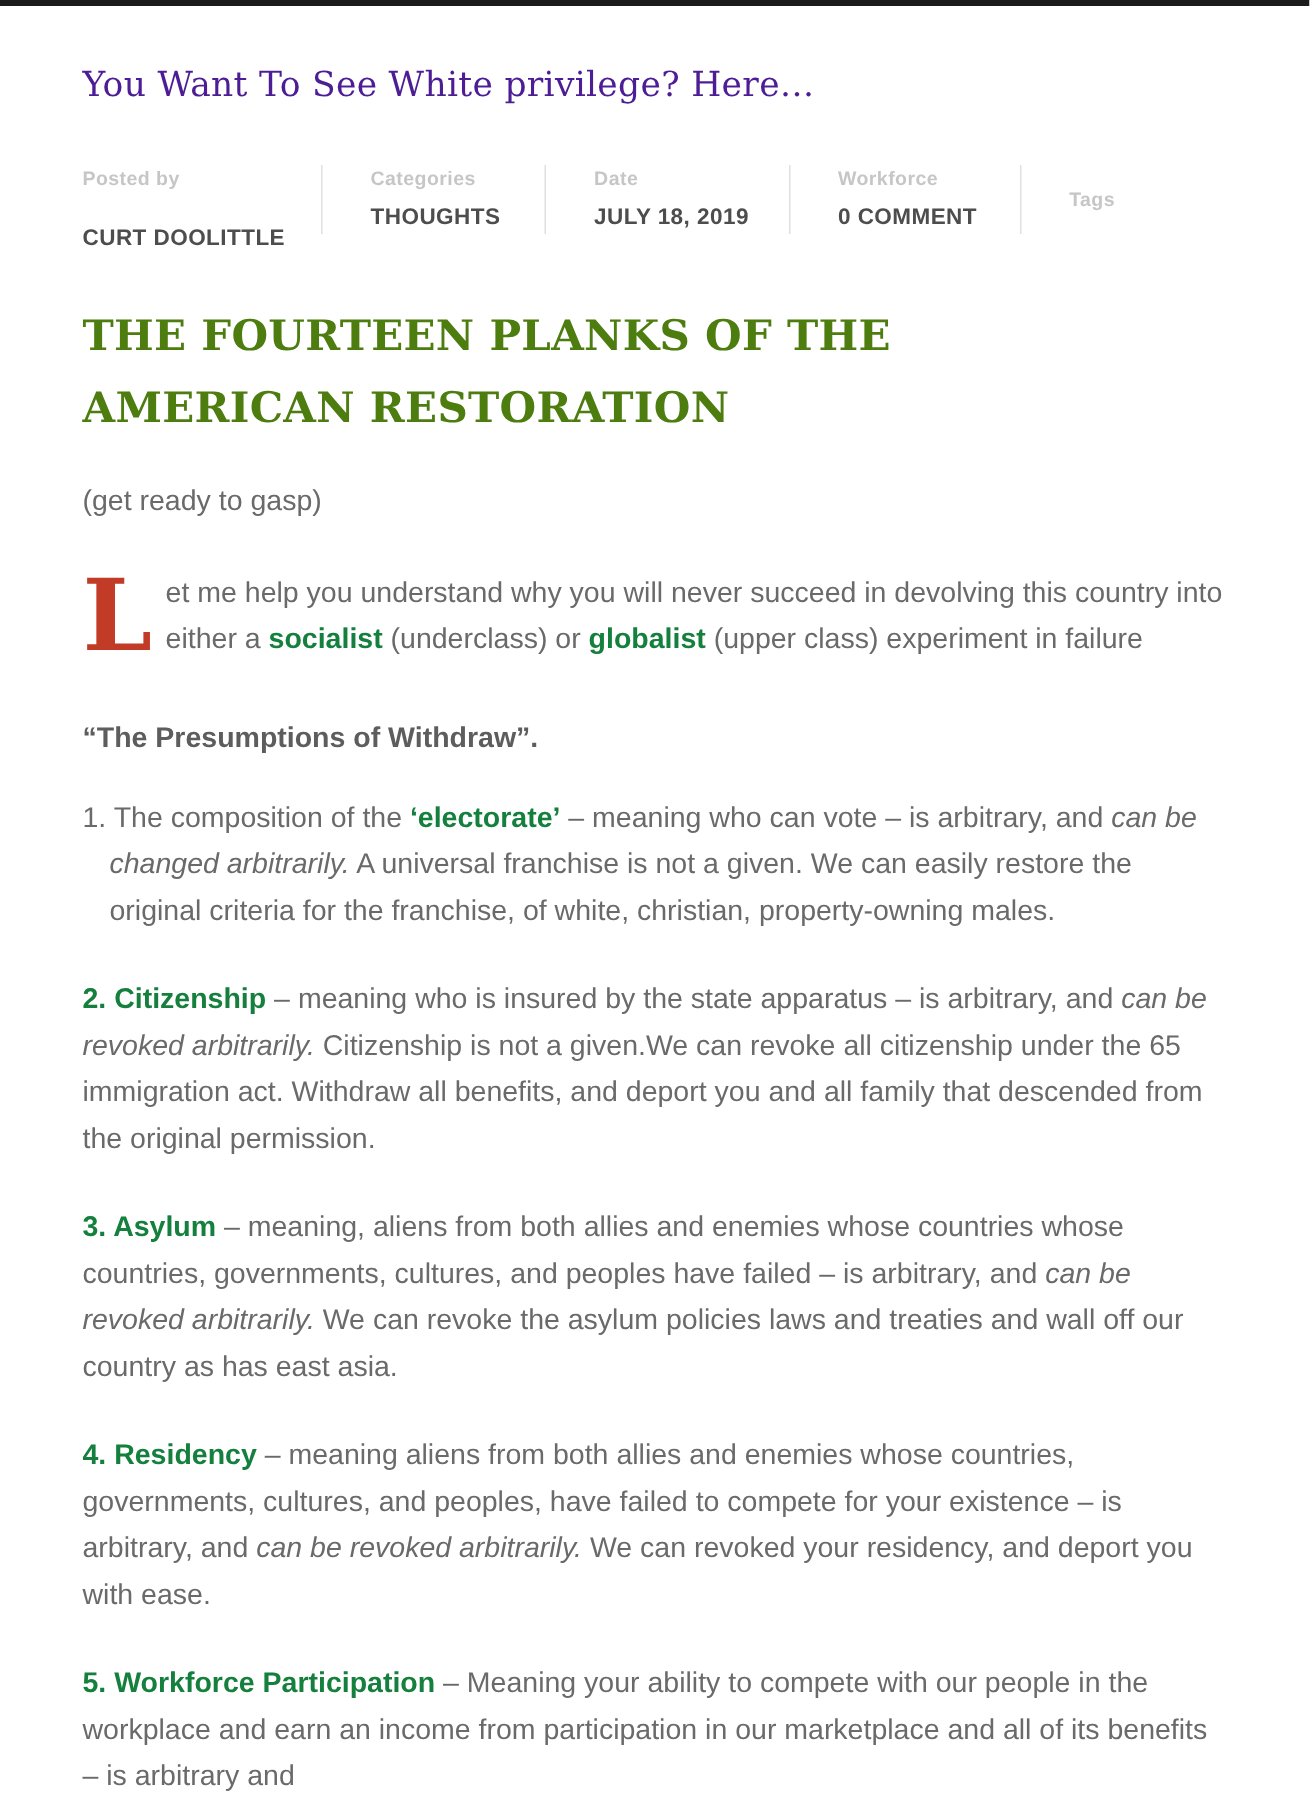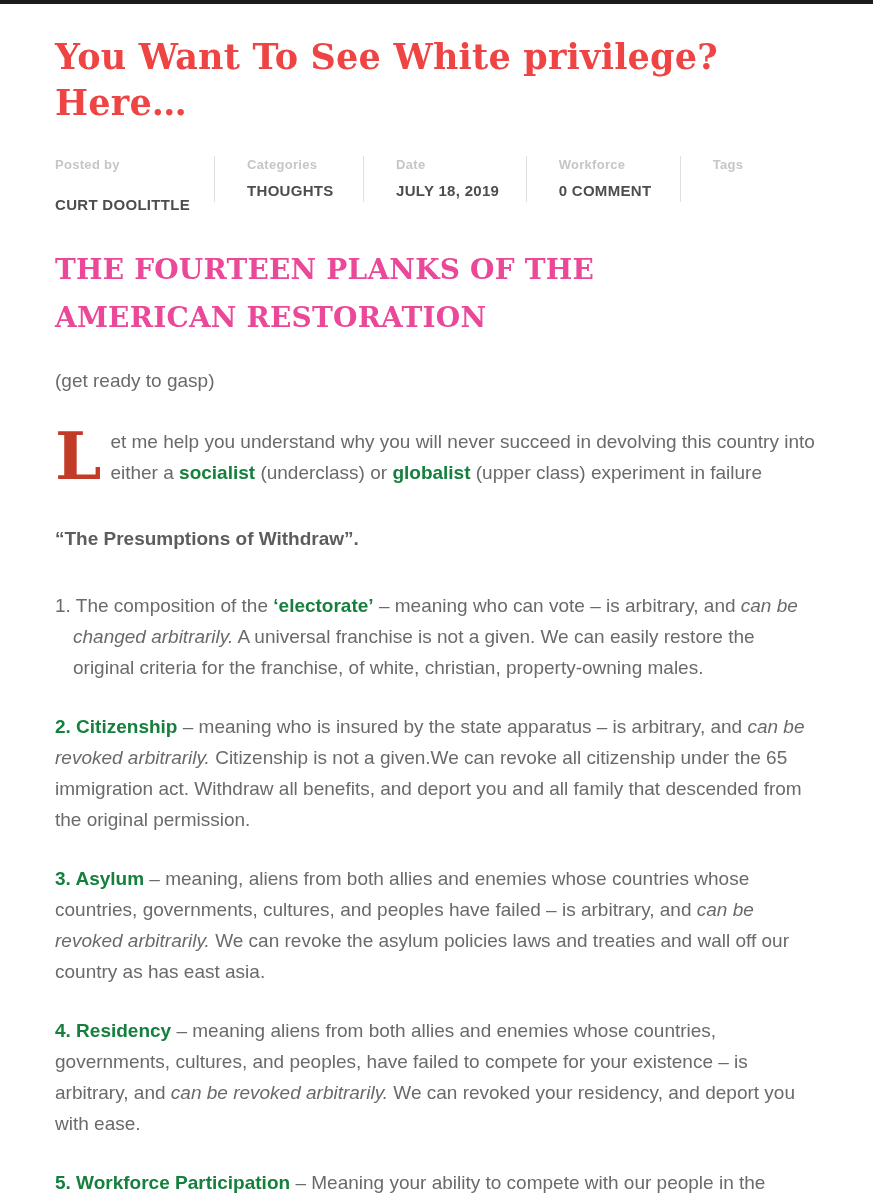--- a/index.html
+++ b/index.html
@@ -12,41 +12,41 @@
   .top-bar {
     width: 100%;
     height: 4px;
     background: #1b1b1b;
   }
   .page {
     padding: 30px 53px 40px 55px;
   }
   .post-title {
     font-family: "DejaVu Serif", "Liberation Serif", serif;
-    font-weight: 700;
-    font-size: 35px;
+    font-weight: 400;
+    font-size: 23px;
     line-height: 46px;
-    color: #ef4444;
+    color: #4c1d95;
     letter-spacing: 0.2px;
   }
   .meta-row {
     display: flex;
     margin-top: 30px;
   }
   .meta-col {
     display: flex;
     flex-direction: column;
     height: 46px;
   }
   .meta-col.sep { border-left: 1px solid #e0e0e0; padding-left: 32px; margin-left: 24px; }
   .meta-col.c1 { width: 145px; gap: 14px; }
   .meta-col.c2 { width: 142px; }
   .meta-col.c3 { width: 158px; }
   .meta-col.c4 { width: 148px; }
-  .meta-col.c5 { width: 160px; justify-content: flex-start; }
+  .meta-col.c5 { width: 160px; justify-content: center; }
   .meta-label {
     font-size: 13px;
     font-weight: 700;
     color: #c6c6c6;
     letter-spacing: 0.3px;
     line-height: 18px;
     margin-bottom: 7px;
   }
   .meta-col.c5 .meta-label { margin-bottom: 1px; }
   .meta-value {
@@ -56,21 +56,21 @@
     letter-spacing: 0.3px;
     line-height: 19px;
     white-space: nowrap;
   }
   .article-heading {
     margin-top: 44px;
     font-family: "DejaVu Serif", "Liberation Serif", serif;
     font-weight: 700;
     font-size: 28px;
     line-height: 48px;
-    color: #ec4899;
+    color: #4d7c0f;
     letter-spacing: 0.2px;
     max-width: 700px;
   }
   .subnote {
     margin-top: 24px;
     font-size: 19px;
     line-height: 30px;
     color: #6a6a6a;
   }
   .body-copy { max-width: 765px; }
@@ -94,21 +94,21 @@
     padding-top: 2px;
   }
   .presumptions {
     margin-top: 34px;
     font-size: 19px;
     line-height: 30px;
     font-weight: 700;
     color: #5d5d5d;
   }
   .plank { margin-top: 28px; }
-  .plank.first { margin-top: 36px; }
+  .plank.first { margin-top: 22px; }
   .plank.hanging {
     padding-left: 18px;
     text-indent: -18px;
   }
 </style>
 </head>
 <body>
 
 <div class="top-bar"></div>
 

